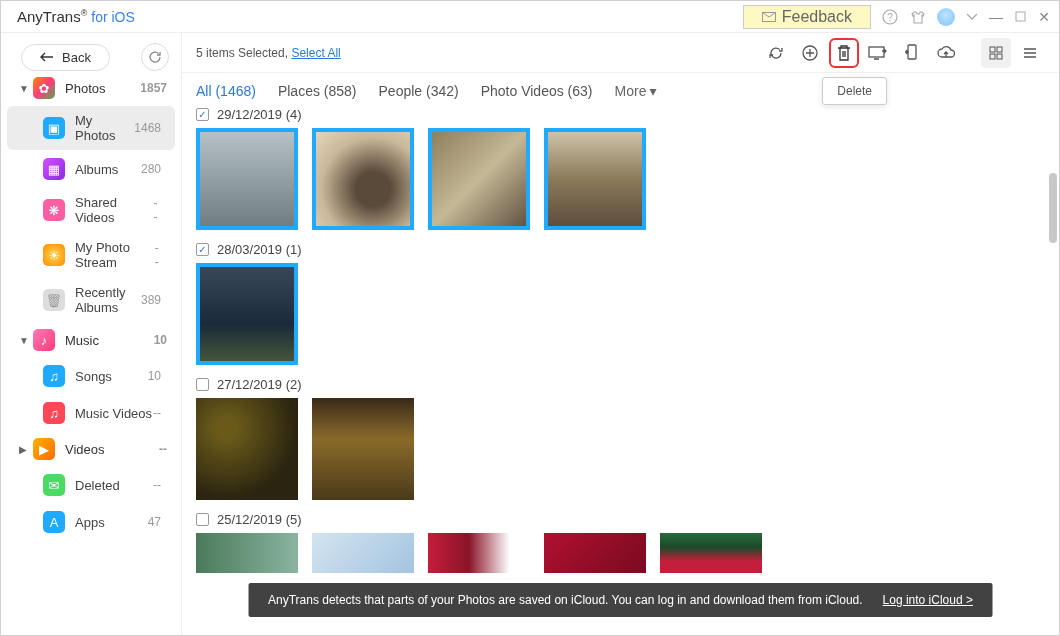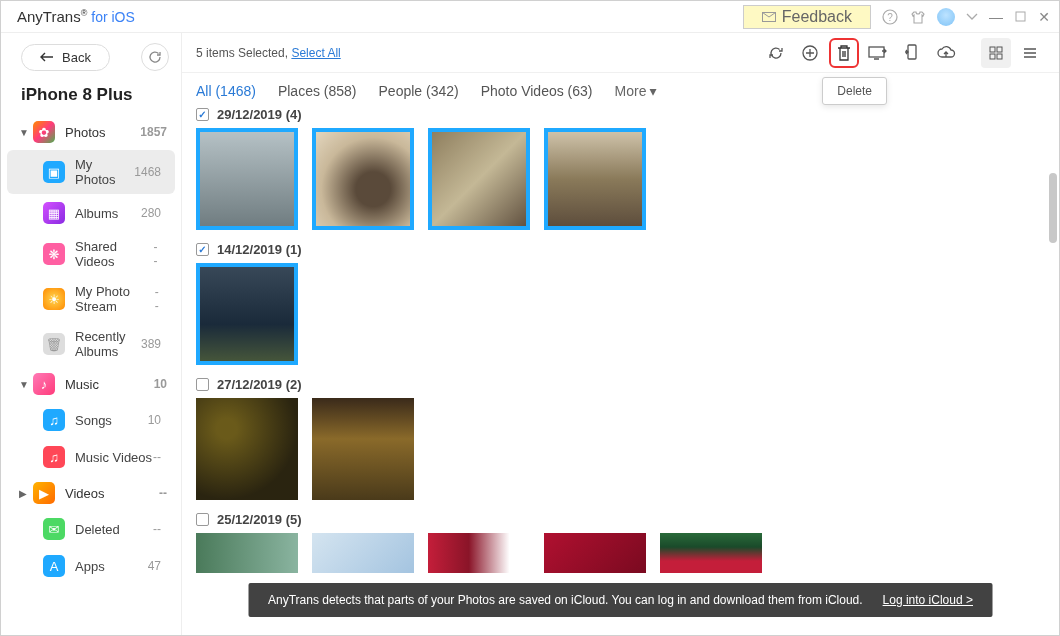--- a/index.html
+++ b/index.html
@@ -40,21 +40,21 @@
 .tool-icon { width: 30px; height: 30px; display: flex; align-items: center; justify-content: center; color: #555; cursor: pointer; border-radius: 4px; }
 .tool-icon.highlighted { border: 2px solid #e33; border-radius: 6px; }
 .tooltip-box { position: absolute; top: 44px; right: 172px; background: #fff; border: 1px solid #ccc; border-radius: 3px; padding: 6px 14px; font-size: 12px; color: #555; box-shadow: 0 2px 6px rgba(0,0,0,0.1); z-index: 10; }
 
 .tabs { display: flex; align-items: center; gap: 22px; padding: 10px 14px 8px; font-size: 14px; }
 .tab { color: #555; cursor: pointer; }
 .tab.active { color: #2a7ad6; font-weight: 400; }
 .tab-more { color: #666; cursor: pointer; display: flex; align-items: center; gap: 3px; }
 
 .content { flex: 1; overflow-y: auto; padding: 0 14px 60px; position: relative; }
-.date-group { margin-bottom: 12px; font-weight: bold; }
+.date-group { margin-bottom: 12px; }
 .date-header { display: flex; align-items: center; gap: 8px; font-size: 13px; color: #444; margin-bottom: 6px; }
 .date-check { width: 13px; height: 13px; border: 1px solid #999; border-radius: 2px; display: flex; align-items: center; justify-content: center; font-size: 10px; color: #2a7ad6; background: #fff; cursor: pointer; }
 .date-check.checked::after { content: "✓"; }
 .thumbs { display: flex; gap: 14px; flex-wrap: wrap; }
 .thumb { width: 102px; height: 102px; background: #888; cursor: pointer; position: relative; }
 .thumb.selected { outline: 4px solid #1fa9ff; outline-offset: -4px; }
 
 .banner { position: absolute; bottom: 18px; left: 50%; transform: translateX(-50%); background: rgba(50,50,50,0.92); color: #fff; font-size: 12px; padding: 10px 20px; border-radius: 2px; display: flex; align-items: center; gap: 20px; white-space: nowrap; }
 .banner a { color: #fff; text-decoration: underline; cursor: pointer; }
 
@@ -118,21 +118,20 @@
             </svg>
           </span>
         <span>Back</span>
       </button>
       <span class="refresh-circ">
           <svg width="14" height="14" viewBox="0 0 14 14">
             <path d="M12 7 A5 5 0 1 1 10.5 3.5 M12 2 L12 5 L9 5" fill="none" stroke="#888" stroke-width="1.3"></path>
           </svg>
         </span>
     </div>
-    <div class="device-name">iPhone 8 Plus</div>
     <div class="side-list" id="side-list">
         <div class="side-group">
           <span class="caret">▼</span>
           <span class="side-icon" style="background:linear-gradient(135deg,#ff8a00,#ff3b7b,#4caf50);color:#fff">✿</span>
           <span>Photos</span>
           <span class="count">1857</span>
         </div>
         <div class="side-item active">
           <span class="side-icon" style="background:#1fa9ff;color:#fff">▣</span>
           <span>My Photos</span>
@@ -266,21 +265,21 @@
           <div class="thumbs">
             <div class="thumb selected" style="background: linear-gradient(rgb(184, 196, 200) 0%, rgb(109, 122, 126) 100%);"></div>
             <div class="thumb selected" style="background: radial-gradient(circle at 60% 60%, rgb(90, 74, 58) 20%, rgb(201, 184, 154) 60%, rgb(232, 220, 197) 100%);"></div>
             <div class="thumb selected" style="background: linear-gradient(135deg, rgb(138, 122, 90) 0%, rgb(196, 184, 150) 50%, rgb(90, 74, 58) 100%);"></div>
             <div class="thumb selected" style="background: linear-gradient(rgb(212, 200, 176) 0%, rgb(138, 122, 90) 50%, rgb(90, 74, 58) 100%);"></div>
           </div>
         </div>
         <div class="date-group">
           <div class="date-header">
             <span class="date-check checked"></span>
-            <span>14/12/2019 (1)</span>
+            <span>28/03/2019 (1)</span>
           </div>
           <div class="thumbs">
             <div class="thumb selected" style="background: linear-gradient(rgb(58, 74, 90) 0%, rgb(26, 42, 58) 60%, rgb(74, 90, 58) 100%);"></div>
           </div>
         </div>
         <div class="date-group">
           <div class="date-header">
             <span class="date-check "></span>
             <span>27/12/2019 (2)</span>
           </div>

